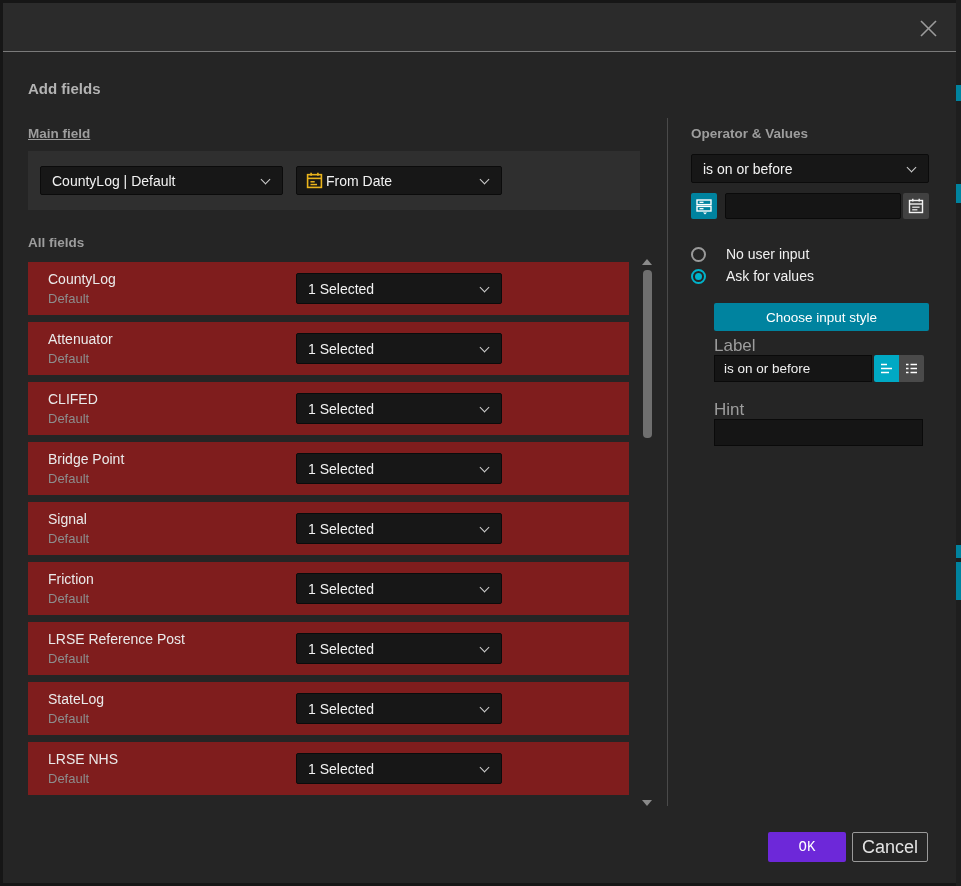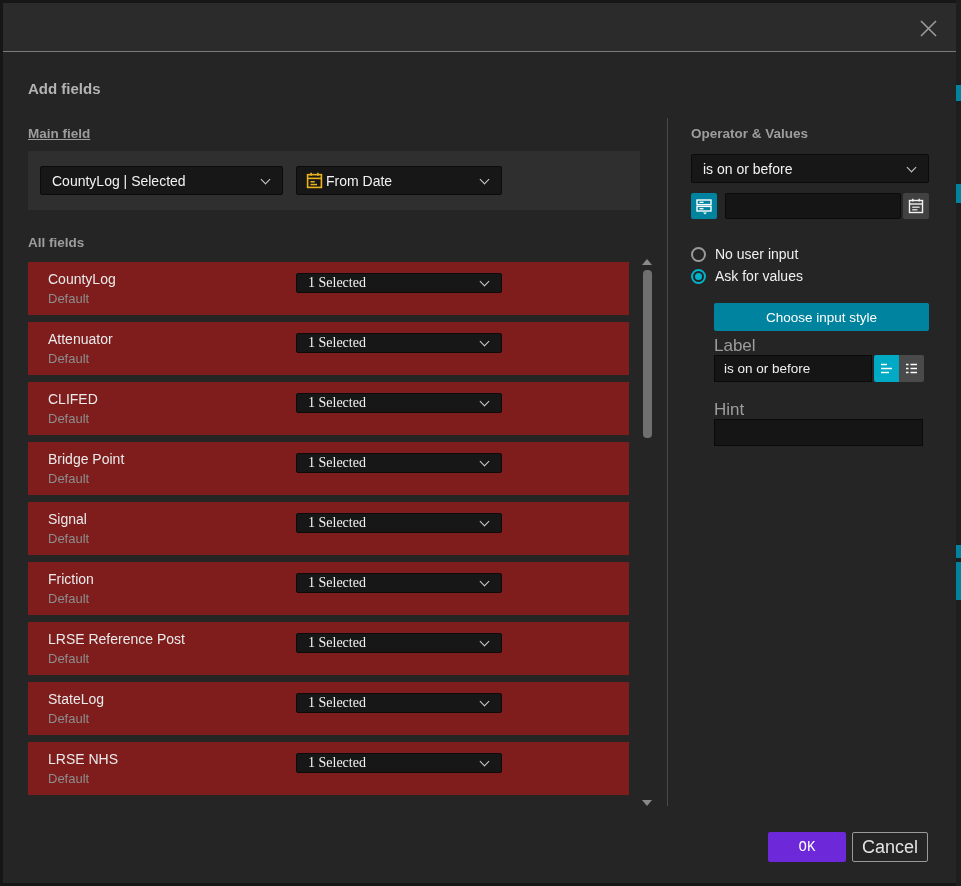--- a/index.html
+++ b/index.html
@@ -49,21 +49,21 @@
 
   
   #main-panel { position:absolute; left:28px; top:151px; width:612px; height:59px; background:#2f2f2f; }
 
   
   .row {
     position:absolute; left:28px; width:601px; height:53px; background:#7f1d1d;
   }
   .row .fname { position:absolute; left:20px; top:9px; font-size:14px; color:#eaeaea; }
   .row .fsub  { position:absolute; left:20px; bottom:9px; font-size:13px; color:#8d8d8d; }
-  .row .select { left:268px; top:11px; width:206px; height:20px;font-family:Liberation Serif, serif; }
+  .row .select { left:268px; top:11px; width:206px; height:31px; }
 
   
   .sb-arrow { position:absolute; left:642px; width:0; height:0; border-left:5px solid transparent; border-right:5px solid transparent; cursor:pointer; }
   #sb-up   { top:259px; border-bottom:6px solid #8a8a8a; }
   #sb-down { top:800px; border-top:6px solid #8a8a8a; }
   #sb-thumb {
     position:absolute; left:643px; top:270px; width:9px; height:168px;
     background:#6f6f6f; border-radius:4px; cursor:pointer;
   }
 
@@ -78,21 +78,21 @@
   }
   #valuetype-btn { left:691px; top:193px; background:#00839f; }
   #value-input {
     position:absolute; left:725px; top:193px; width:176px; height:26px;
     background:#151515; border:1px solid #0a0a0a; border-radius:2px;
     color:#f0f0f0; font-size:13.5px; padding:0 8px; font-family:"Liberation Sans",sans-serif;
   }
   #value-cal-btn { left:903px; top:193px; background:#414141; }
 
   
-  .radio-row { position:absolute; left:691px; height:16px; display:flex; align-items:center; }
+  .radio-row { position:absolute; left:691px; height:16px; display:flex; align-items:center;gap:11px; }
   .radio-outer {
     width:15px; height:15px; border-radius:50%; border:2px solid #9a9a9a;
     display:flex; align-items:center; justify-content:center; flex:none; cursor:pointer;
   }
   .radio-outer.sel { border-color:#00b3cb; }
   .radio-dot { width:7px; height:7px; border-radius:50%; background:#00b3cb; }
   .radio-label { font-size:14px; color:#f0f0f0; margin-left:9px; }
 
   #choose-style-btn {
     position:absolute; left:714px; top:303px; width:215px; height:28px;
@@ -145,21 +145,21 @@
         <line x1="17" y1="2" x2="2" y2="17" stroke="#9b9b9b" stroke-width="1.6"></line>
       </svg>
     </div>
   </div>
 
   <div class="h-add">Add fields</div>
 
   <div class="h-label" style="left:28px; top:126px;text-decoration:underline;">Main field</div>
   <div id="main-panel">
     <div class="select" style="left:12px; top:15px; width:243px; height:29px;">
-      <span class="txt">CountyLog | Selected</span>
+      <span class="txt">CountyLog | Default</span>
       <span class="chev"></span>
     </div>
     <div class="select" style="left:268px; top:15px; width:206px; height:29px;">
       <svg width="17" height="17" viewBox="0 0 16 16" style="margin-left:9px; flex:none;">
         <rect x="1.5" y="2.5" width="13" height="12" fill="none" stroke="#eab41c" stroke-width="1.5"></rect>
         <line x1="1.5" y1="6" x2="14.5" y2="6" stroke="#eab41c" stroke-width="1.5"></line>
         <line x1="4.8" y1="0.8" x2="4.8" y2="3.6" stroke="#eab41c" stroke-width="1.5"></line>
         <line x1="11.2" y1="0.8" x2="11.2" y2="3.6" stroke="#eab41c" stroke-width="1.5"></line>
         <line x1="4.2" y1="9.2" x2="8.2" y2="9.2" stroke="#eab41c" stroke-width="1.4"></line>
         <line x1="4.2" y1="11.8" x2="10.4" y2="11.8" stroke="#eab41c" stroke-width="1.4"></line>

